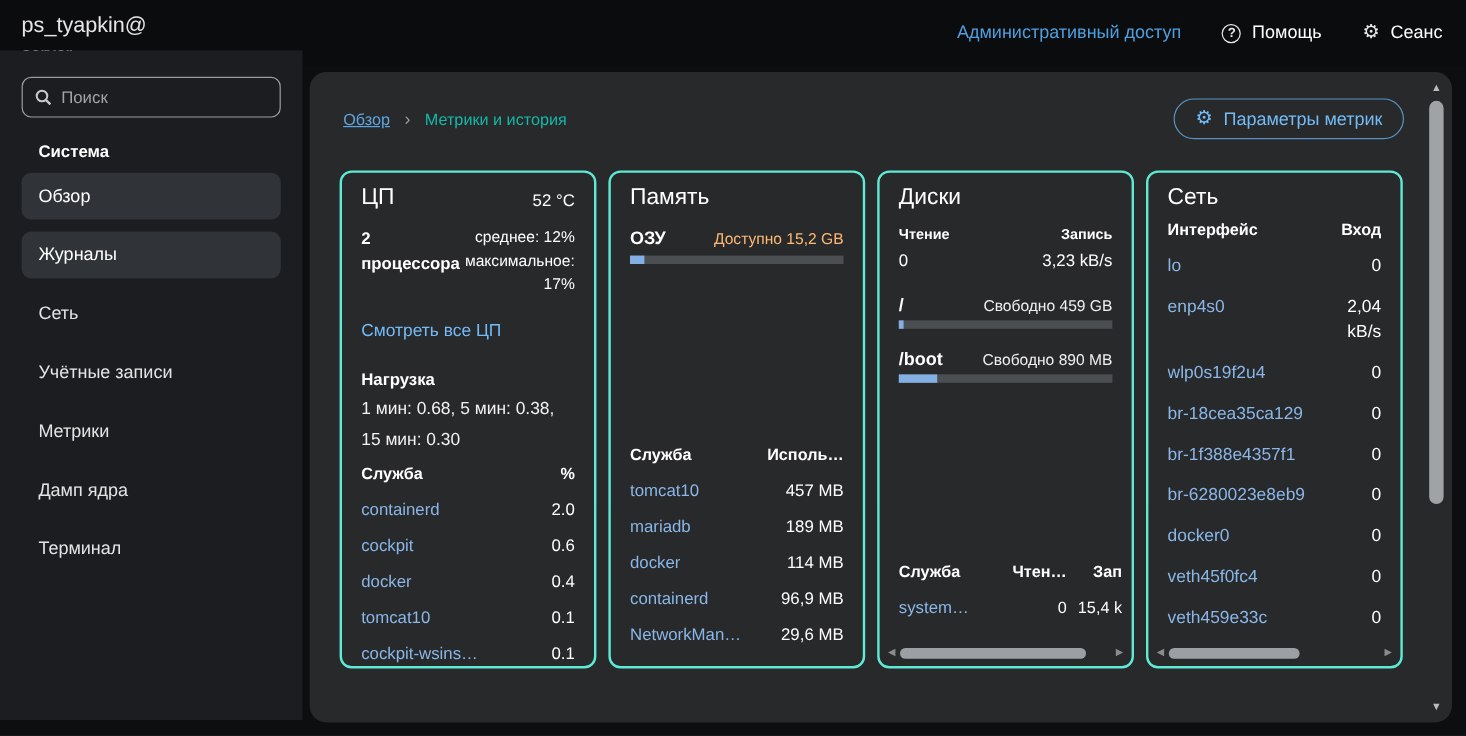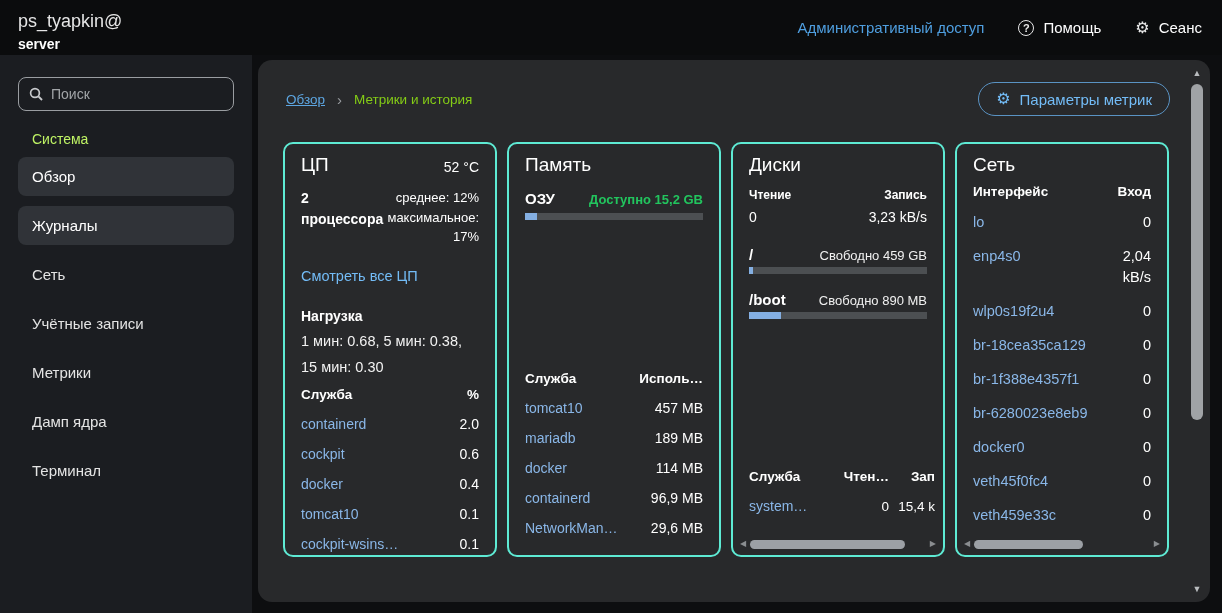--- a/index.html
+++ b/index.html
@@ -19,54 +19,54 @@
   .admin-link { color:#4f9fe0; font-size:15px; text-decoration:none; cursor:pointer; }
   .top-item { display:flex; align-items:center; gap:9px; font-size:15px; color:#fff; cursor:pointer; }
   .qmark {
     width:16px; height:16px; border:1.5px solid #e8e8e8; border-radius:50%;
     display:inline-flex; align-items:center; justify-content:center;
     font-size:11px; font-weight:bold; color:#e8e8e8;
   }
   .gear { font-size:16px; color:#e8e8e8; line-height:1; }
   
   .sidebar {
-    position:absolute; left:0; top:55px; width:252px; height:558px;
+    position:absolute; left:0; top:42px; width:252px; height:558px;
     background:#1b1d21; padding:22px 18px;
   }
   .search-box {
     display:flex; align-items:center; gap:8px;
     border:1px solid #9a9da1; border-radius:8px;
     height:34px; padding:0 10px; margin-bottom:20px; background:transparent;
   }
   .search-box input {
     background:transparent; border:none; outline:none;
     color:#ddd; font-size:14px; width:100%;
     font-family:"Liberation Sans", sans-serif;
   }
   .search-box input::placeholder { color:#a2a5a8; }
-  .nav-section { font-weight:normal; font-size:14px; color:#bef264; margin:22px 0 10px 14px; }
+  .nav-section { font-weight:bold; font-size:14px; color:#ffffff; margin:22px 0 10px 14px; }
   .nav-item {
     border-radius:8px; padding:11px 14px; font-size:15px; color:#e4e4e4;
     margin-bottom:4px; cursor:pointer;
   }
   .nav-item.highlight { background:#303338; color:#fff; margin-bottom:10px; }
   .nav-item.plain { margin-bottom:10px; }
   
   .panel {
     position:absolute; left:258px; top:60px; width:952px; height:542px;
     background:#28292b; border-radius:14px;
   }
   .page-header {
     display:flex; align-items:center;
     padding:22px 40px 0 28px;
   }
   .breadcrumb { display:flex; align-items:center; gap:12px; font-size:13.5px; }
   .crumb-link { color:#5da6e2; text-decoration:underline; cursor:pointer; }
   .crumb-sep { color:#9a9da1; font-size:15px; }
-  .crumb-current { color:#84cc16; }
+  .crumb-current { color:#14b8a6; }
   .metrics-btn {
     margin-left:auto; display:flex; align-items:center; gap:9px;
     border:1px solid #5a93c4; border-radius:17px; height:34px; padding:0 17px;
     background:transparent; color:#73bcf7; font-size:15px; cursor:pointer;
     font-family:"Liberation Sans", sans-serif;
   }
   .metrics-btn .gear { color:#73bcf7; }
   
   .cards { display:flex; gap:10px; margin:26px 0 0 25px; }
   .card {
@@ -85,21 +85,21 @@
   .view-link { color:#73bcf7; font-size:14.5px; text-decoration:none; margin-top:15px; display:inline-block; cursor:pointer; }
   .load-title { font-weight:bold; font-size:14px; margin-top:24px; }
   .load-text { font-size:14.5px; line-height:1.8; margin-top:4px; color:#f2f2f2; }
   .svc-table { margin-top:auto; }
   .trow { display:flex; justify-content:space-between; align-items:center; padding:7px 0; font-size:14px; }
   .trow.thead { font-size:13.5px; font-weight:bold; color:#fff; padding:7px 0; }
   .svc { color:#8ab7e8; text-decoration:none; cursor:pointer; overflow:hidden; white-space:nowrap; }
   .tval { color:#fff; text-align:right; }
   .mem-row { display:flex; justify-content:space-between; align-items:baseline; margin-top:14px; }
   .mem-label { font-weight:bold; font-size:15px; }
-  .mem-avail { font-size:13px; color:#22c55e;font-weight:bold; }
+  .mem-avail { font-size:13px; color:#fdba74; }
   .spacer { flex:1; }
   .rw-row { display:flex; justify-content:space-between; margin-top:10px; }
   .rw-col { font-size:14px; line-height:1.65; }
   .rw-col .hdr { font-weight:bold; font-size:12px; }
   .rw-col.right { text-align:right; }
   .mount-row { display:flex; justify-content:space-between; align-items:baseline; margin-top:17px; }
   .mount-path { font-weight:bold; font-size:15px; }
   .mount-free { font-size:13px; color:#f0f0f0; }
   .disk-table { margin-top:auto; margin-bottom:22px; }
   .d-row { display:flex; align-items:center; padding:7px 0; font-size:13.5px; margin-right:-8px; }

